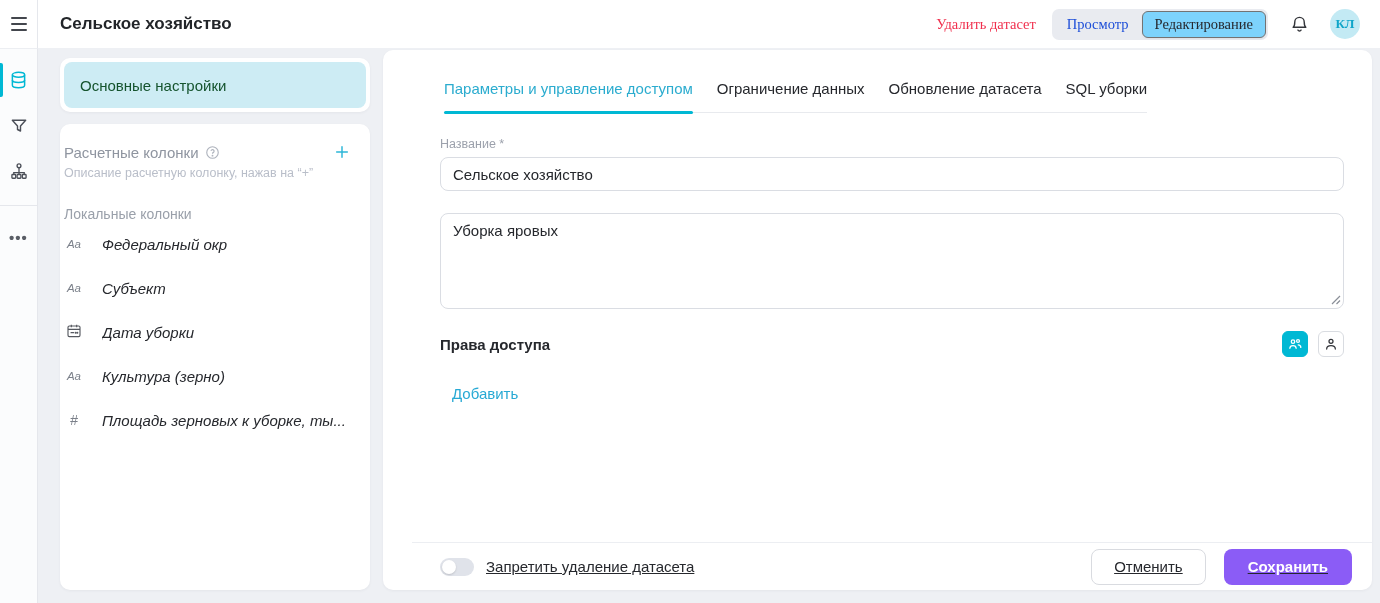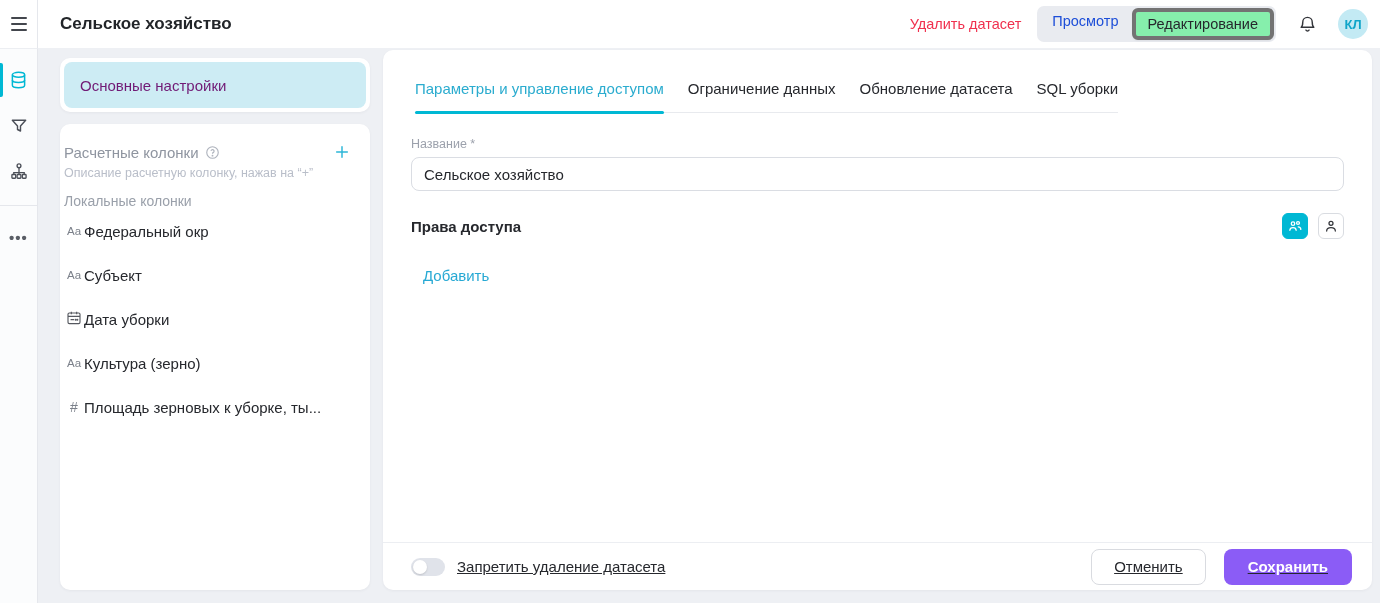--- a/index.html
+++ b/index.html
@@ -7,50 +7,50 @@
   body {
     position:relative; background:#eef0f4;
     font-family:"Liberation Sans", sans-serif; color:#26282d; overflow:hidden;
   }
   
   .header { position:absolute; top:0; left:0; right:0; height:48px; background:#fff; display:flex; align-items:center; z-index:3; }
   .burger-cell { width:38px; height:48px; display:flex; align-items:center; justify-content:center; border-right:1px solid #e5e7ec; cursor:pointer; }
   .burger { width:16px; display:flex; flex-direction:column; gap:4px; }
   .burger span { height:2px; background:#43464d; border-radius:1px; }
   .page-title { margin-left:22px; font-size:17px; font-weight:700; color:#222529; }
-  .header-right { margin-left:auto; display:flex; align-items:center; gap:16px; padding-right:12px; }
+  .header-right { margin-left:auto; display:flex; align-items:center; gap:16px; padding-right:20px;font-family:Liberation Serif, serif; }
   .delete-link { color:#f0304e; font-size:14.5px; font-weight:500; cursor:pointer; }
   .segmented { background:#e9ebf0; border-radius:7px; padding:2px; display:flex; font-size:14.5px; }
   .seg-opt { padding:4px 12px; color:#1d4ed8; border-radius:6px; cursor:pointer; border:1px solid transparent; }
-  .seg-opt.selected { background:#86efac; color:#26282d; border:4px solid #737373; box-shadow:0 1px 2px rgba(0,0,0,.05); }
+  .seg-opt.selected { background:#7dd3fc; color:#26282d; border:1px solid #737373; box-shadow:0 1px 2px rgba(0,0,0,.05); }
   .bell-btn { width:30px; height:30px; display:flex; align-items:center; justify-content:center; cursor:pointer; border-radius:6px; }
   .avatar { width:30px; height:30px; border-radius:50%; background:#c3eaf4; color:#0fa5c9; font-size:13px; font-weight:700; display:flex; align-items:center; justify-content:center; cursor:pointer; }
   
   .rail { position:absolute; top:48px; bottom:0; left:0; width:38px; background:#fbfcfd; border-right:1px solid #e5e7ec; border-top:1px solid #eceef2; display:flex; flex-direction:column; align-items:center; padding-top:8px; z-index:2; }
   .rail-item { position:relative; width:38px; height:46px; display:flex; align-items:center; justify-content:center; cursor:pointer; }
   .rail-item.active::before { content:""; position:absolute; left:0; top:6px; bottom:6px; width:3px; background:#00b8d4; border-radius:0 2px 2px 0; }
   .rail-divider { width:38px; height:1px; background:#e5e7ec; margin:10px 0 8px; }
   .rail-dots { color:#5a5e66; font-size:15px; letter-spacing:1px; font-weight:700; }
   
   .card { position:absolute; background:#fff; border-radius:10px; box-shadow:0 1px 3px rgba(30,35,50,.05); }
   .nav-card { left:60px; top:58px; width:310px; height:54px; padding:4px; }
-  .nav-selected { height:100%; background:#cdecf4; border-radius:8px; display:flex; align-items:center; padding-left:16px; font-size:15px; color:#701a75; cursor:pointer; }
+  .nav-selected { height:100%; background:#cdecf4; border-radius:8px; display:flex; align-items:center; padding-left:16px; font-size:15px; color:#14532d; cursor:pointer; }
   .cols-card { left:60px; top:124px; width:310px; height:466px; padding:18px 18px 0 4px; overflow:hidden; }
   .cols-head { display:flex; align-items:center; }
   .cols-title { font-size:15px; color:#8f95a0; display:flex; align-items:center; gap:6px; }
   .plus-btn { margin-left:auto; cursor:pointer; display:flex; align-items:center; justify-content:center; width:20px; height:20px; }
   .cols-hint { font-size:12.5px; color:#b9bec9; margin-top:4px; }
-  .local-header { font-size:14px; color:#9aa0aa; margin-top:13px; }
-  .col-item { display:flex; align-items:center; gap:0; height:44px; font-size:15px; color:#26282d; cursor:pointer; }
+  .local-header { font-size:14px; color:#9aa0aa; margin-top:26px; }
+  .col-item { display:flex; align-items:center; gap:18px; height:44px; font-size:15px; color:#26282d; cursor:pointer;font-style:italic; }
   .col-item:first-of-type { margin-top:8px; }
   .type-glyph { width:20px; text-align:center; color:#7b808a; font-size:11.5px; flex:none; }
   .type-glyph.num { font-size:14px; }
   .col-label { white-space:nowrap; overflow:hidden; }
   
-  .main-card { position:absolute; left:383px; top:50px; width:989px; height:540px; background:#fff; border-radius:10px; box-shadow:0 1px 3px rgba(30,35,50,.05); display:flex; flex-direction:column; }
+  .main-card { position:absolute; left:383px; top:50px; width:989px; height:540px; background:#fff; border-radius:10px; box-shadow:0 1px 3px rgba(30,35,50,.05); display:flex; flex-direction:column;padding-left:29px; }
   .tabs-wrap { padding:26px 28px 0; }
   .tabs { display:inline-flex; gap:24px; border-bottom:1px solid #e8eaee; margin-left:4px; }
   .tab { position:relative; padding:4px 0 15px; font-size:15px; color:#26282d; cursor:pointer; white-space:nowrap; }
   .tab.active { color:#2baccf; }
   .tab.active::after { content:""; position:absolute; left:0; right:0; bottom:-2px; height:3px; background:#00b8d4; border-radius:2px; }
   .form { padding:24px 28px 0; }
   .field-label { display:block; font-size:12.5px; color:#9ca1ac; margin-bottom:6px; }
   .text-input { width:100%; height:34px; border:1px solid #dadde3; border-radius:8px; padding:0 12px; font-size:15px; color:#26282d; font-family:"Liberation Sans", sans-serif; outline:none; background:#fff; }
   .field { margin-bottom:22px; }
   .ta-wrap { position:relative; }
@@ -190,20 +190,26 @@
       <div class="tab">SQL уборки</div>
     </div>
   </div>
 
   <div class="form">
     <div class="field">
       <label class="field-label">Название *</label>
       <input class="text-input" type="text" value="Сельское хозяйство" style="">
     </div>
     <div class="field">
+      <div class="ta-wrap">
+        <textarea class="text-area" style="">Уборка яровых</textarea>
+        <svg class="resize-grip" width="10" height="10" viewBox="0 0 10 10" stroke="#8a8f98" stroke-width="1.2">
+          <path d="M9 1L1 9M9 5.5L5.5 9"></path>
+        </svg>
+      </div>
     </div>
     <div class="perm-row">
       <div class="perm-label">Права доступа</div>
       <div class="perm-btns">
         <div class="icon-btn primary">
           <svg width="16" height="16" viewBox="0 0 24 24" fill="none" stroke="#ffffff" stroke-width="1.9" stroke-linecap="round">
             <circle cx="9" cy="8.5" r="2.6"></circle>
             <path d="M4.3 18.5c0-2.6 2.1-4.2 4.7-4.2s4.7 1.6 4.7 4.2"></path>
             <circle cx="16.5" cy="7.5" r="2.2"></circle>
             <path d="M16.8 13.2c2.3.1 3.9 1.6 3.9 3.9"></path>

